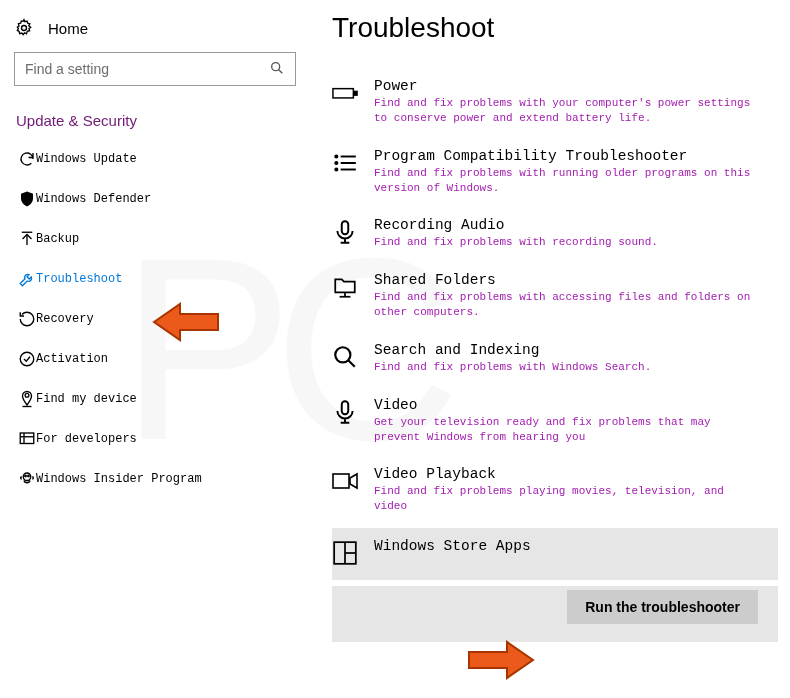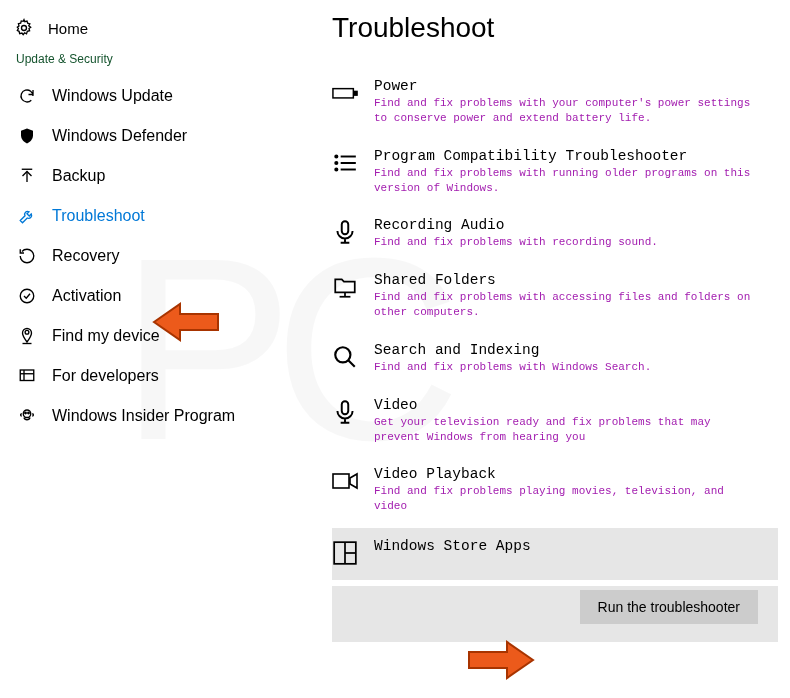--- a/index.html
+++ b/index.html
@@ -42,31 +42,31 @@
   .search-box input {
     border: none;
     outline: none;
     font-size: 14px;
     color: #333;
     flex: 1;
     background: transparent;
   }
   .search-box input::placeholder { color: #6d6d6d; }
   .section-header {
-    color: #14532d;
-    font-size: 12px;
+    color: #701a75;
+    font-size: 15px;
     padding: 0 0 10px 2px;
   }
   .nav-item {
     display: flex;
     align-items: center;
-    gap: 16px;
     padding: 11px 0 11px 4px;
     cursor: pointer;
-    font-size: 16px;
+    font-size: 12px;
+    font-family: Liberation Mono, monospace;
   }
   .nav-item .icon { width: 18px; height: 18px; flex: 0 0 18px; display:flex; align-items:center; justify-content:center;}
   .nav-item.active { color: #0078d7; }
   .nav-item.active svg { stroke: #0078d7; }
   
   .main {
     flex: 1;
     padding: 12px 0 0 22px;
   }
   .page-title {
@@ -102,20 +102,21 @@
     padding: 4px 20px 18px 0;
     background:#e6e6e6;
     margin-right:12px;
   }
   .run-btn {
     background:#cccccc;
     border:none;
     padding:9px 18px;
     font-size:14px;
     cursor:pointer;
+    font-weight:bold;
   }
   
   .arrow {
     position:absolute;
     width:72px; height:44px;
     pointer-events:none;
   }
   .arrow svg { width:100%; height:100%; }
   .arrow.left  { left:150px; top:300px; }
   .arrow.right { left:465px; top:638px; }
@@ -144,20 +145,29 @@
     <div class="home-row">
       <span class="icon">
         <svg viewBox="0 0 24 24" fill="none" stroke="#000" stroke-width="1.6">
           <circle cx="12" cy="12" r="3"></circle>
           <path d="M12 2l1 2.5 2.6-.8.8 2.6L19 7l-1.3 2.3L20 11l-2 1.5.7 2.7-2.7.7L15 19l-2.3-1.3L11 20l-1.5-2-2.7.7-.7-2.7L4 15l1.3-2.3L4 11l2-1.5L5.3 6.8 8 6.1 8.7 3.5 11 4 12 2z"></path>
         </svg>
       </span>
       <span>Home</span>
     </div>
 
+    <div class="search-box">
+      <input type="text" placeholder="Find a setting" style="">
+      <span>
+        <svg width="16" height="16" viewBox="0 0 24 24" fill="none" stroke="#555" stroke-width="2">
+          <circle cx="10" cy="10" r="6"></circle>
+            <line x1="20" y1="20" x2="14.5" y2="14.5"></line>
+        </svg>
+      </span>
+    </div>
 
     <div class="section-header">Update &amp; Security</div>
 
     <div class="nav-item">
       <span class="icon">
         <svg viewBox="0 0 24 24" fill="none" stroke="#000" stroke-width="1.8">
             <path d="M20 12a8 8 0 10-2.3 5.6M20 4v6h-6"></path>
           </svg>
       </span>
       <span>Windows Update</span>

